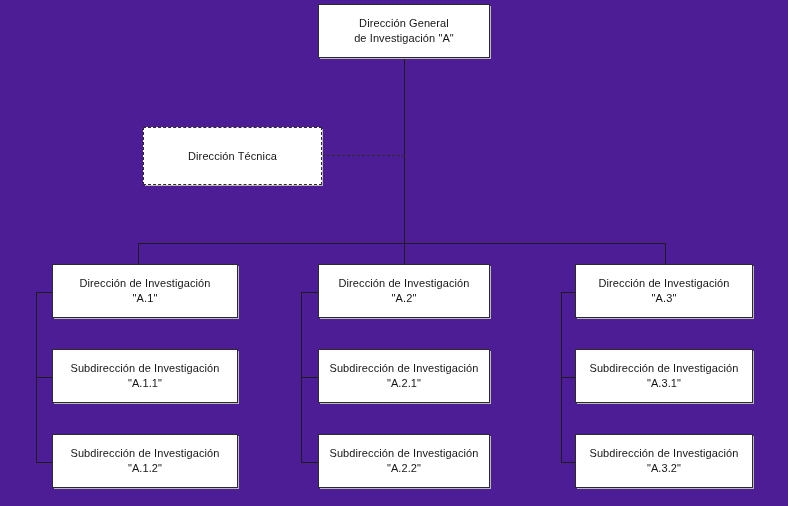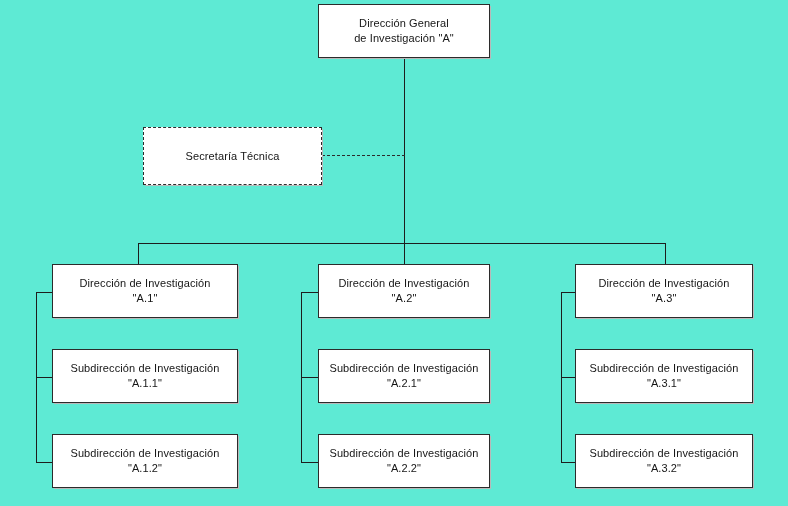--- a/index.html
+++ b/index.html
@@ -9,21 +9,21 @@
     background: #ffffff;
   }
   body {
     font-family: "Liberation Sans", sans-serif;
     color: #000000;
   }
   #chart-root {
     position: relative;
     width: 788px;
     height: 506px;
-    background: #5eead4;
+    background: #4c1d95;
     overflow: hidden;
   }
   .node {
     position: absolute;
     box-sizing: border-box;
     background: #ffffff;
     border: 1px solid #2b2b2b;
     display: flex;
     align-items: center;
     justify-content: center;
@@ -98,21 +98,21 @@
   <div class="conn h" style="left:561px; top:292px; width:15px;"></div>
   <div class="conn h" style="left:561px; top:377px; width:15px;"></div>
   <div class="conn h" style="left:561px; top:462px; width:15px;"></div>
 
   <div class="node" style="left:318px; top:4px; width:172px; height:54px;">
     <span class="node-label">Dirección General
 de Investigación "A"</span>
   </div>
 
   <div class="node dashed" style="left:143px; top:127px; width:179px; height:58px;">
-    <span class="node-label">Secretaría Técnica</span>
+    <span class="node-label">Dirección Técnica</span>
   </div>
 
   <div class="node" style="left:52px; top:264px; width:186px; height:54px;">
     <span class="node-label">Dirección de Investigación
 "A.1"</span>
   </div>
   <div class="node" style="left:52px; top:349px; width:186px; height:54px;">
     <span class="node-label">Subdirección de Investigación
 "A.1.1"</span>
   </div>

